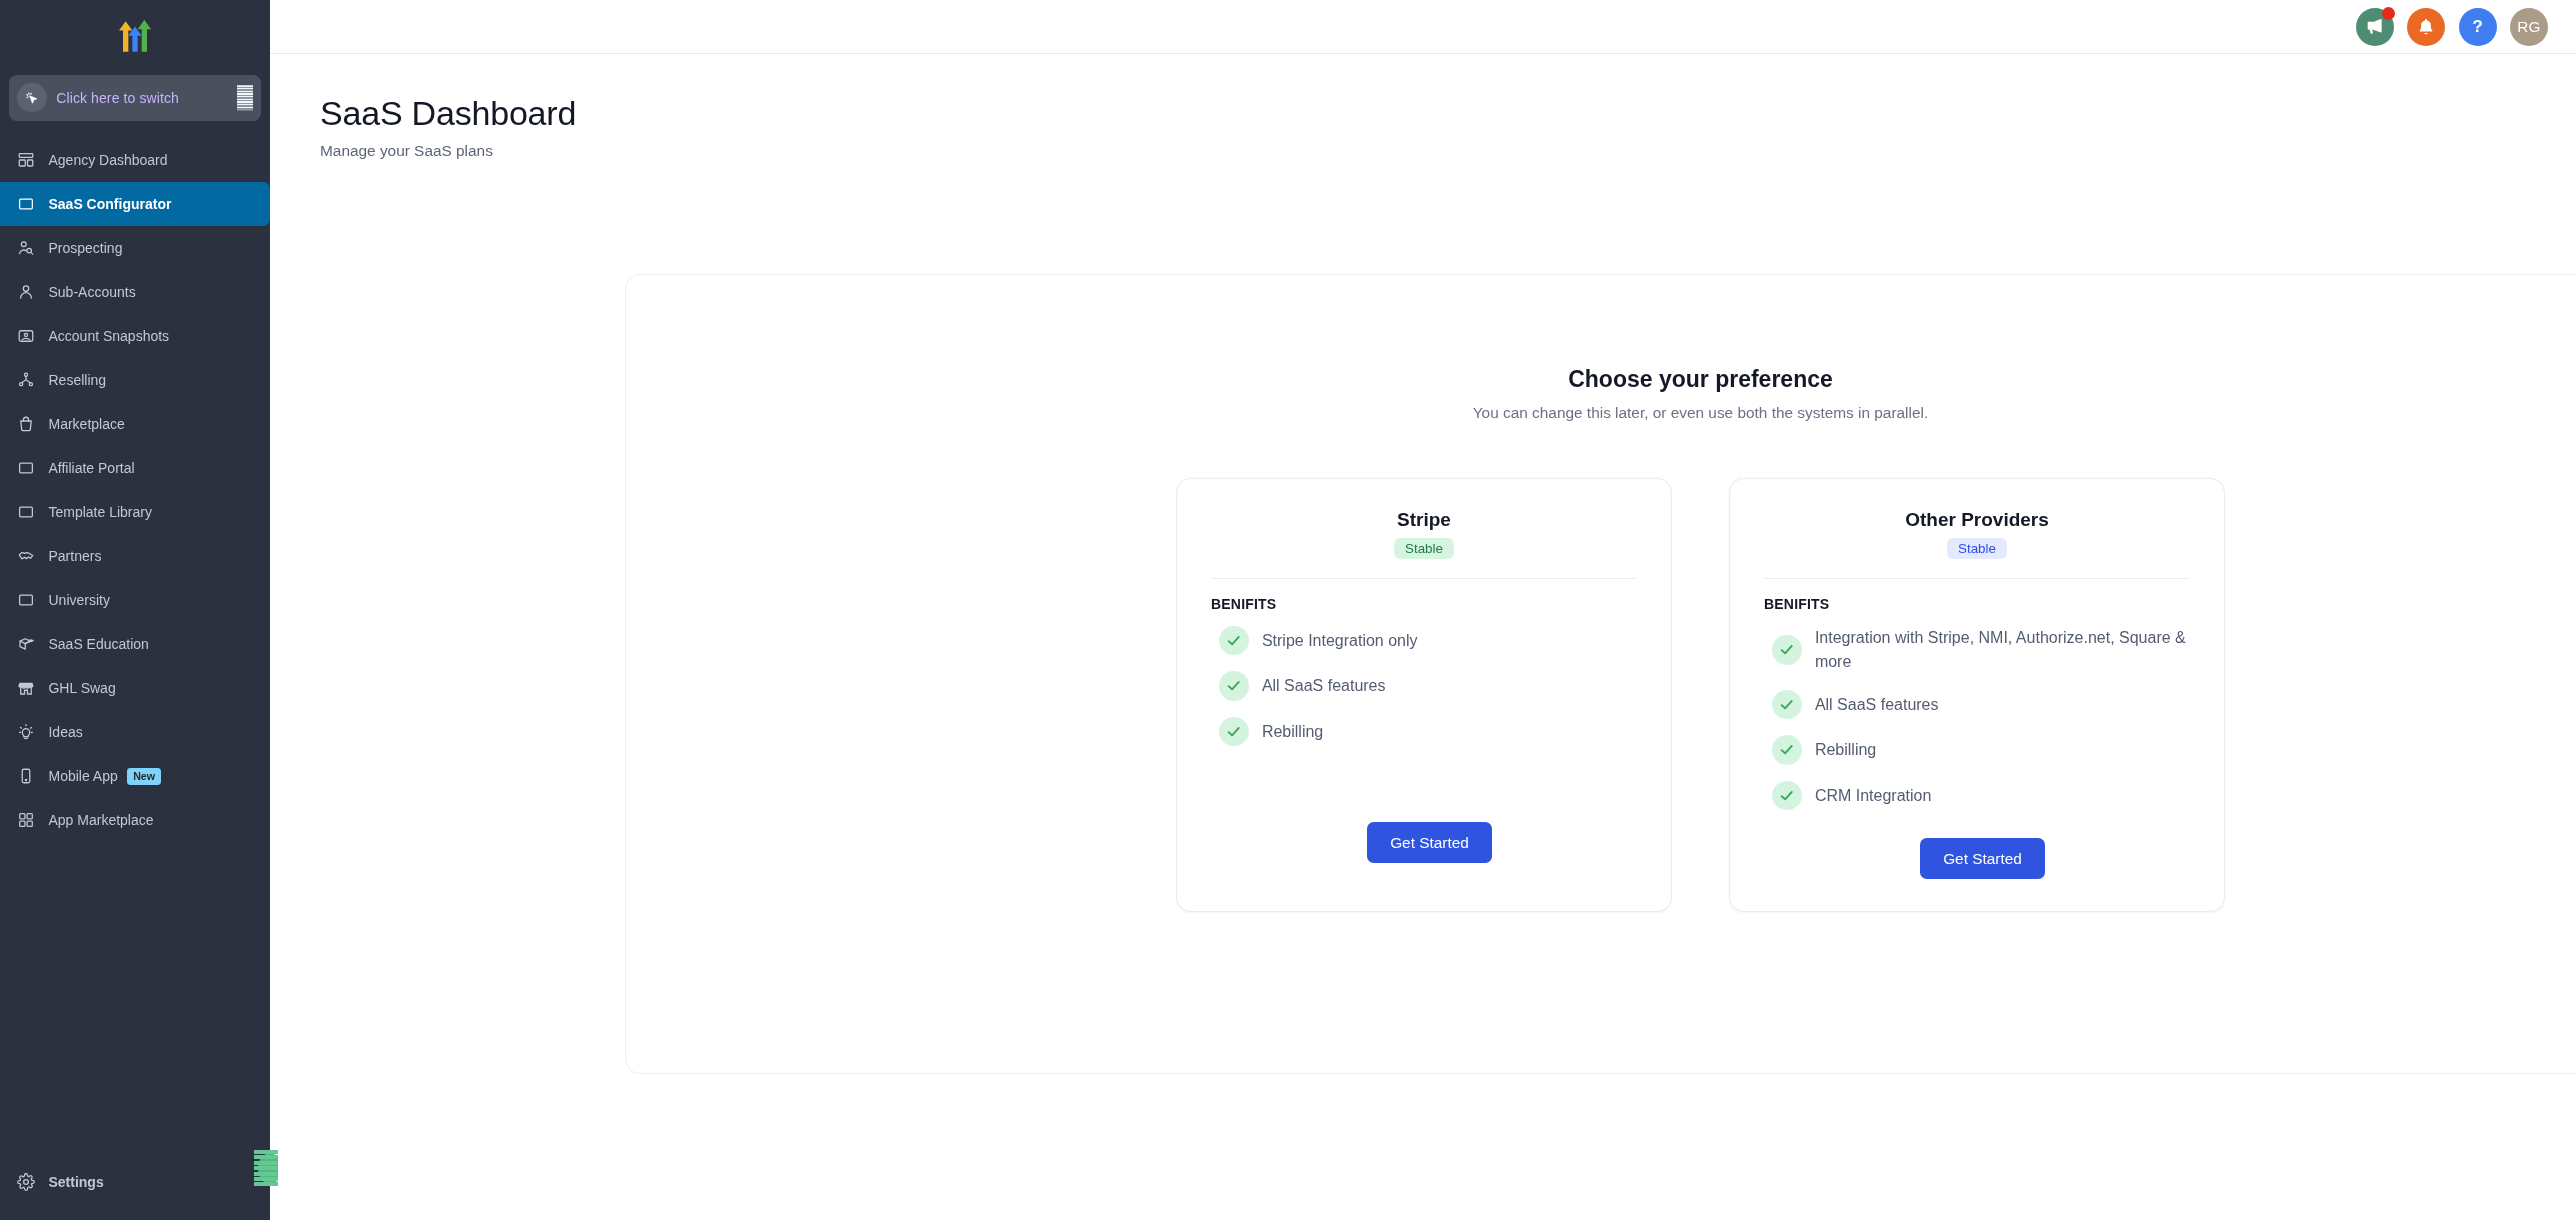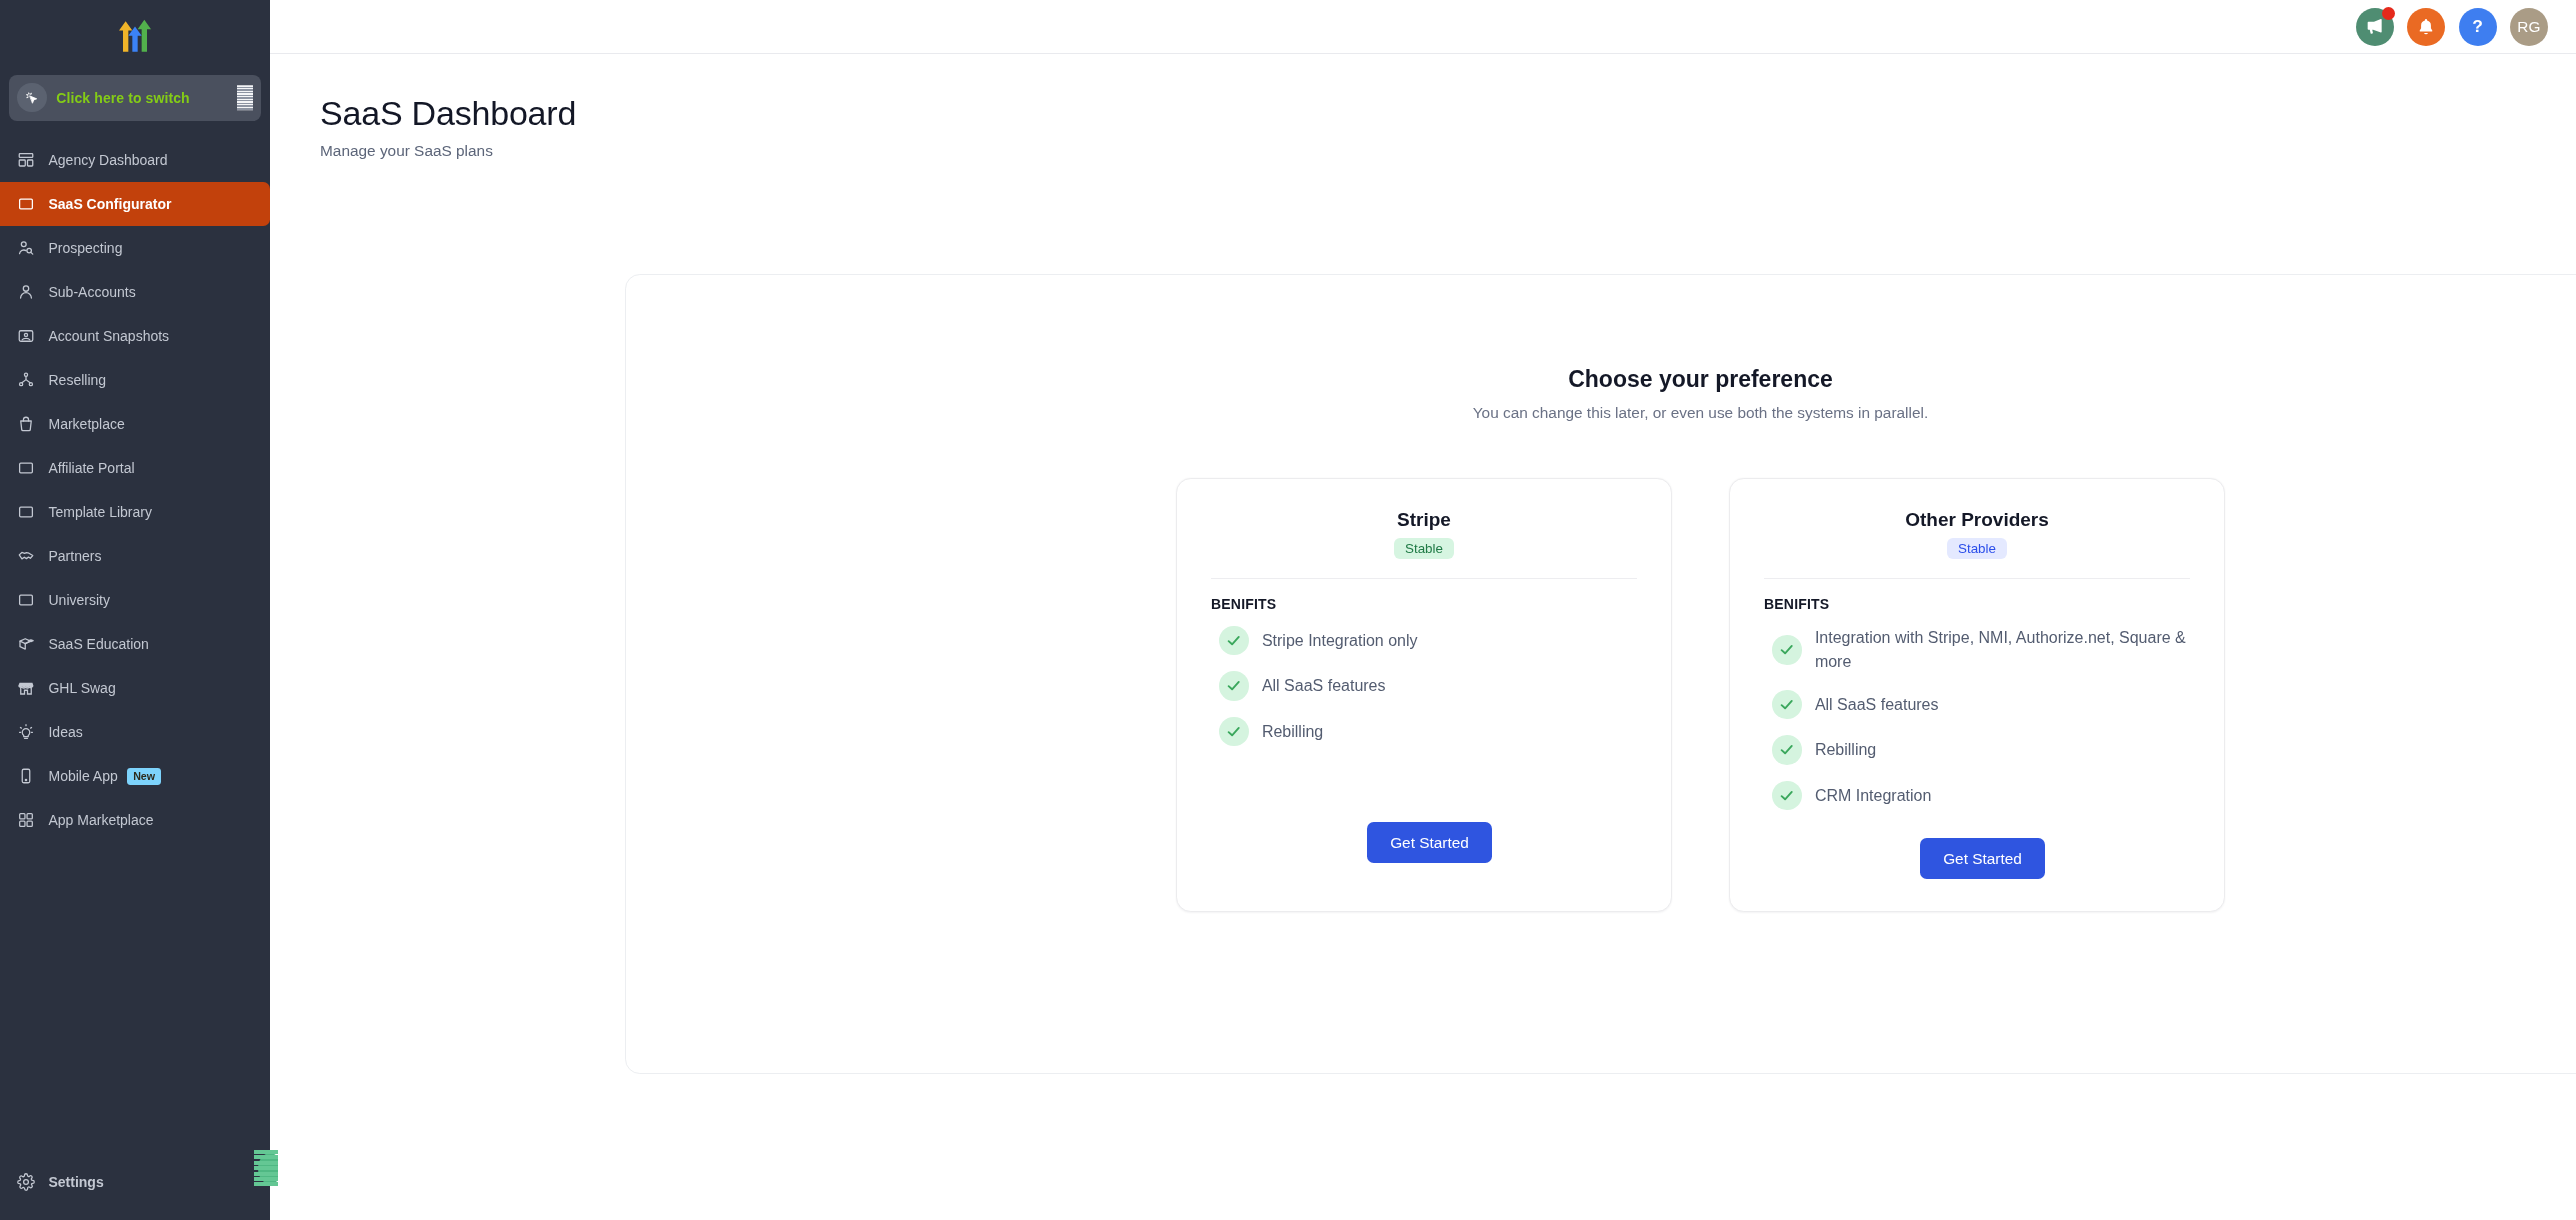--- a/index.html
+++ b/index.html
@@ -32,21 +32,21 @@
     padding: 0 8px;
     position: relative;
   }
   #switcher-avatar {
     width: 29.5px; height: 29.5px; border-radius: 50%;
     background: #5b6270;
     display: flex; align-items: center; justify-content: center;
     flex: 0 0 auto;
   }
   #switcher-label {
-    color: #84cc16; font-size: 14px; font-weight: 700;
+    color: #c4b5fd; font-size: 14px; font-weight: 400;
     margin-left: 9.4px; white-space: nowrap;
     letter-spacing: 0.1px;
   }
   #switcher-bars {
     position: absolute; right: 8px; top: 50%;
     transform: translateY(-50%);
     width: 16px; height: 25.5px;
     background: repeating-linear-gradient(
        to bottom, #f4f5f7 0 1.3px, #8d94a2 1.3px 2.7px);
   }
@@ -56,21 +56,21 @@
     height: 44px;
     display: flex; align-items: center;
     padding-left: 14.8px;
     color: #c3c8d2;
     font-size: 14px;
     border-radius: 0 6.7px 6.7px 0;
     cursor: pointer;
     white-space: nowrap;
   }
   .nav-item.active {
-    background: #c2410c;
+    background: #0369a1;
     color: #ffffff;
     font-weight: 700;
   }
   .nav-icon {
     width: 23px; height: 23px; flex: 0 0 auto;
     display: flex; align-items: center; justify-content: center;
     margin-right: 10.7px;
   }
   .nav-icon svg { width: 18px; height: 18px; display: block; }
   .badge-new {

